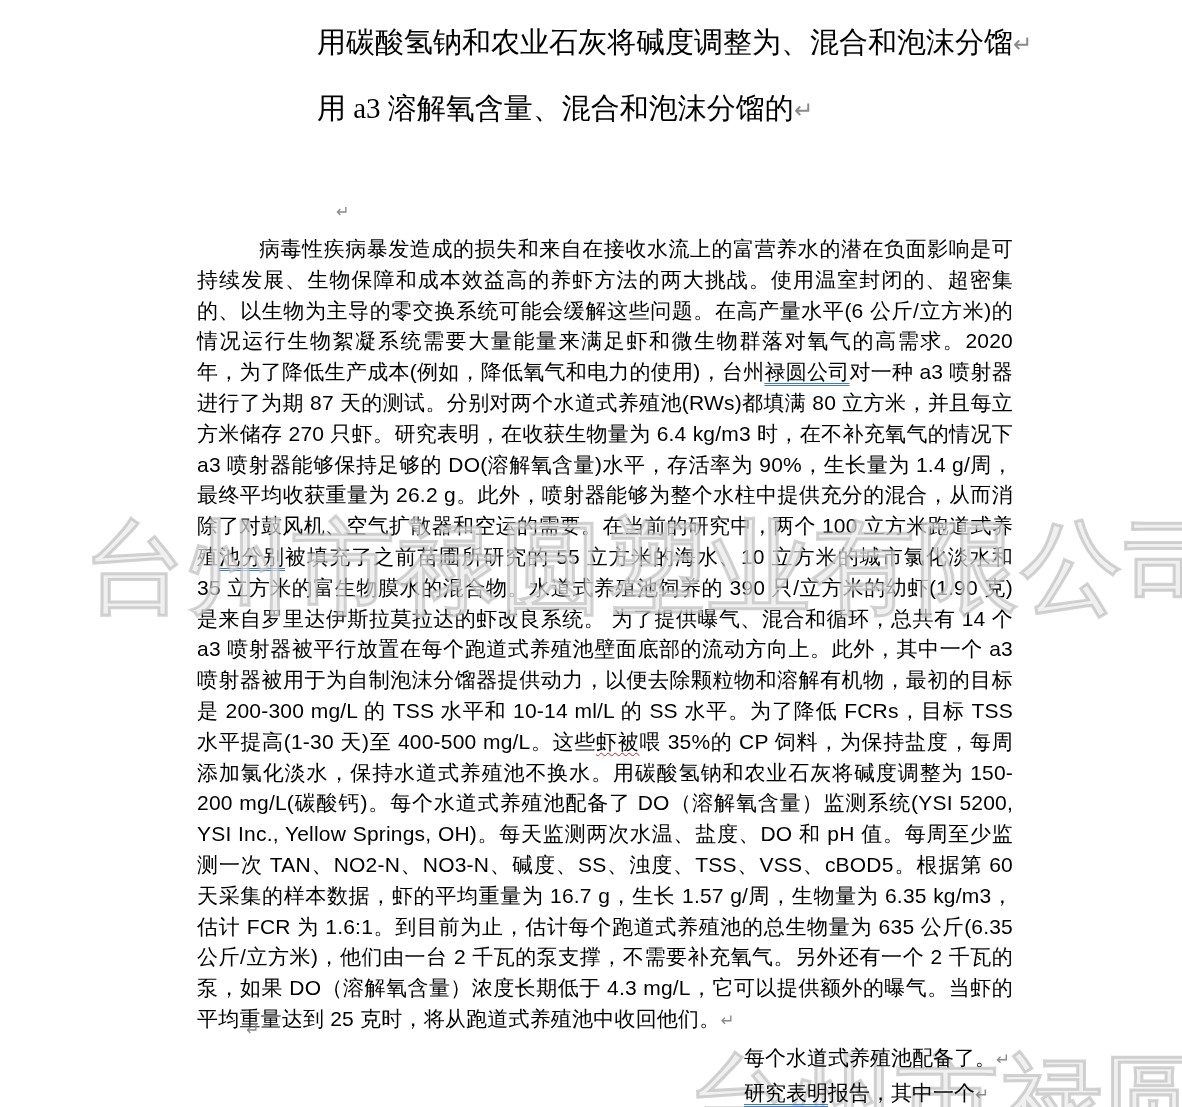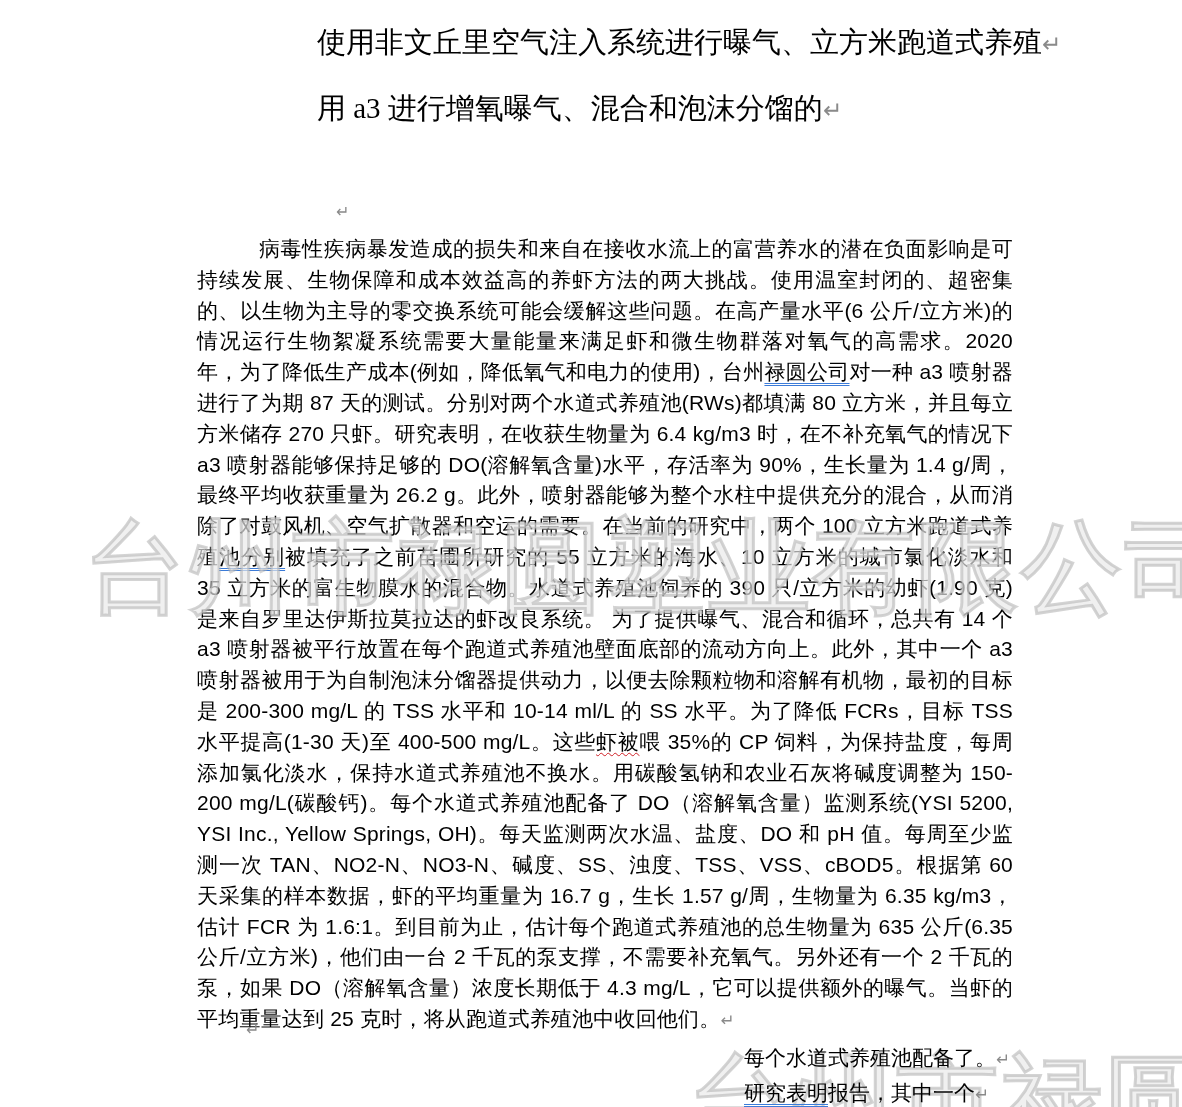--- a/index.html
+++ b/index.html
@@ -52,22 +52,22 @@
 </head>
 <body>
 
 <div class="page">
 
   <div class="watermark wm-main">台州市禄圆塑业有限公司</div>
 
   <div class="watermark wm-bottom">台州市禄圆塑业有限公司</div>
 
   <div class="title-block">
-    <div><span>使用非文丘里空气注入系统进行曝气、立方米跑道式养殖</span><span class="seg-pilcrow">↵</span></div>
-    <div><span>用 a3 进行增氧曝气、混合和泡沫分馏的</span><span class="seg-pilcrow">↵</span></div>
+    <div><span>用碳酸氢钠和农业石灰将碱度调整为、混合和泡沫分馏</span><span class="seg-pilcrow">↵</span></div>
+    <div><span>用 a3 溶解氧含量、混合和泡沫分馏的</span><span class="seg-pilcrow">↵</span></div>
   </div>
 
   <div class="pmark pmark-title"><span class="seg-pilcrow">↵</span></div>
 
   <div class="body-text"><span>病毒性疾病暴发造成的损失和来自在接收水流上的富营养水的潜在负面影响是可持续发展、生物保障和成本效益高的养虾方法的两大挑战。使用温室封闭的、超密集的、以生物为主导的零交换系统可能会缓解这些问题。在高产量水平(6 公斤/立方米)的情况运行生物絮凝系统需要大量能量来满足虾和微生物群落对氧气的高需求。2020 年，为了降低生产成本(例如，降低氧气和电力的使用)，台州</span><span class="seg-ublue">禄圆公司</span><span>对一种 a3 喷射器进行了为期 87 天的测试。分别对两个水道式养殖池(RWs)都填满 80 立方米，并且每立方米储存 270 只虾。研究表明，在收获生物量为 6.4 kg/m3 时，在不补充氧气的情况下 a3 喷射器能够保持足够的 DO(溶解氧含量)水平，存活率为 90%，生长量为 1.4 g/周，最终平均收获重量为 26.2 g。此外，喷射器能够为整个水柱中提供充分的混合，从而消除了对鼓风机、空气扩散器和空运的需要。在当前的研究中，两个 100 立方米跑道式养殖</span><span class="seg-ublue">池分别</span><span>被填充了之前苗圃所研究的 55 立方米的海水、10 立方米的城市氯化淡水和 35 立方米的富生物膜水的混合物。水道式养殖池饲养的 390 只/立方米的幼虾(1.90 克)是来自罗里达伊斯拉莫拉达的虾改良系统。 为了提供曝气、混合和循环，总共有 14 个 a3 喷射器被平行放置在每个跑道式养殖池壁面底部的流动方向上。此外，其中一个 a3 喷射器被用于为自制泡沫分馏器提供动力，以便去除颗粒物和溶解有机物，最初的目标是 200-300 mg/L 的 TSS 水平和 10-14 ml/L 的 SS 水平。为了降低 FCRs，目标 TSS 水平提高(1-30 天)至 400-500 mg/L。这些</span><span class="seg-ured">虾被</span><span>喂 35%的 CP 饲料，为保持盐度，每周添加氯化淡水，保持水道式养殖池不换水。用碳酸氢钠和农业石灰将碱度调整为 150-200 mg/L(碳酸钙)。每个水道式养殖池配备了 DO（溶解氧含量）监测系统(YSI 5200, YSI Inc., Yellow Springs, OH)。每天监测两次水温、盐度、DO 和 pH 值。每周至少监测一次 TAN、NO2-N、NO3-N、碱度、SS、浊度、TSS、VSS、cBOD5。根据第 60 天采集的样本数据，虾的平均重量为 16.7 g，生长 1.57 g/周，生物量为 6.35 kg/m3，估计 FCR 为 1.6:1。到目前为止，估计每个跑道式养殖池的总生物量为 635 公斤(6.35 公斤/立方米)，他们由一台 2 千瓦的泵支撑，不需要补充氧气。另外还有一个 2 千瓦的泵，如果 DO（溶解氧含量）浓度长期低于 4.3 mg/L，它可以提供额外的曝气。当虾的平均重量达到 25 克时，将从跑道式养殖池中收回他们。</span><span class="seg-pilcrow">↵</span></div>
 
   <div class="pmark pmark-end"><span class="seg-pilcrow">↵</span></div>
 
   <div class="closing">
     <div><span>每个水道式养殖池配备了。</span><span class="seg-pilcrow">↵</span></div>

